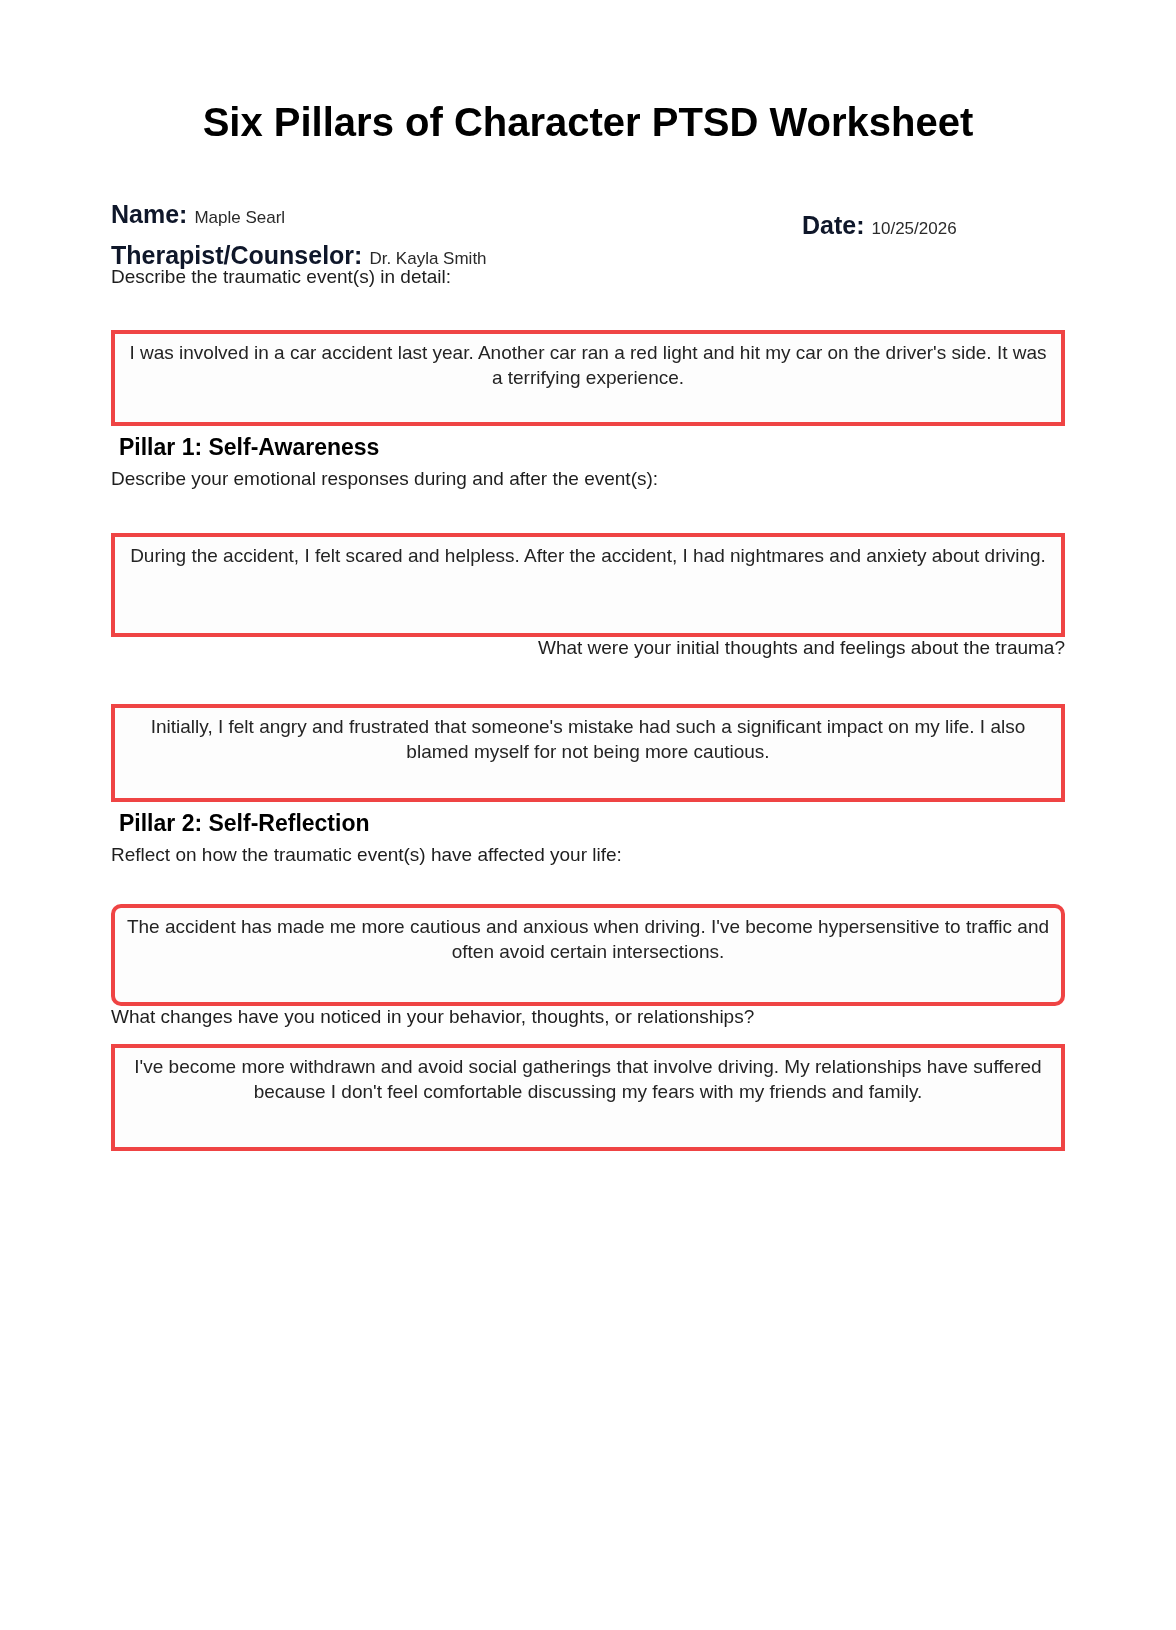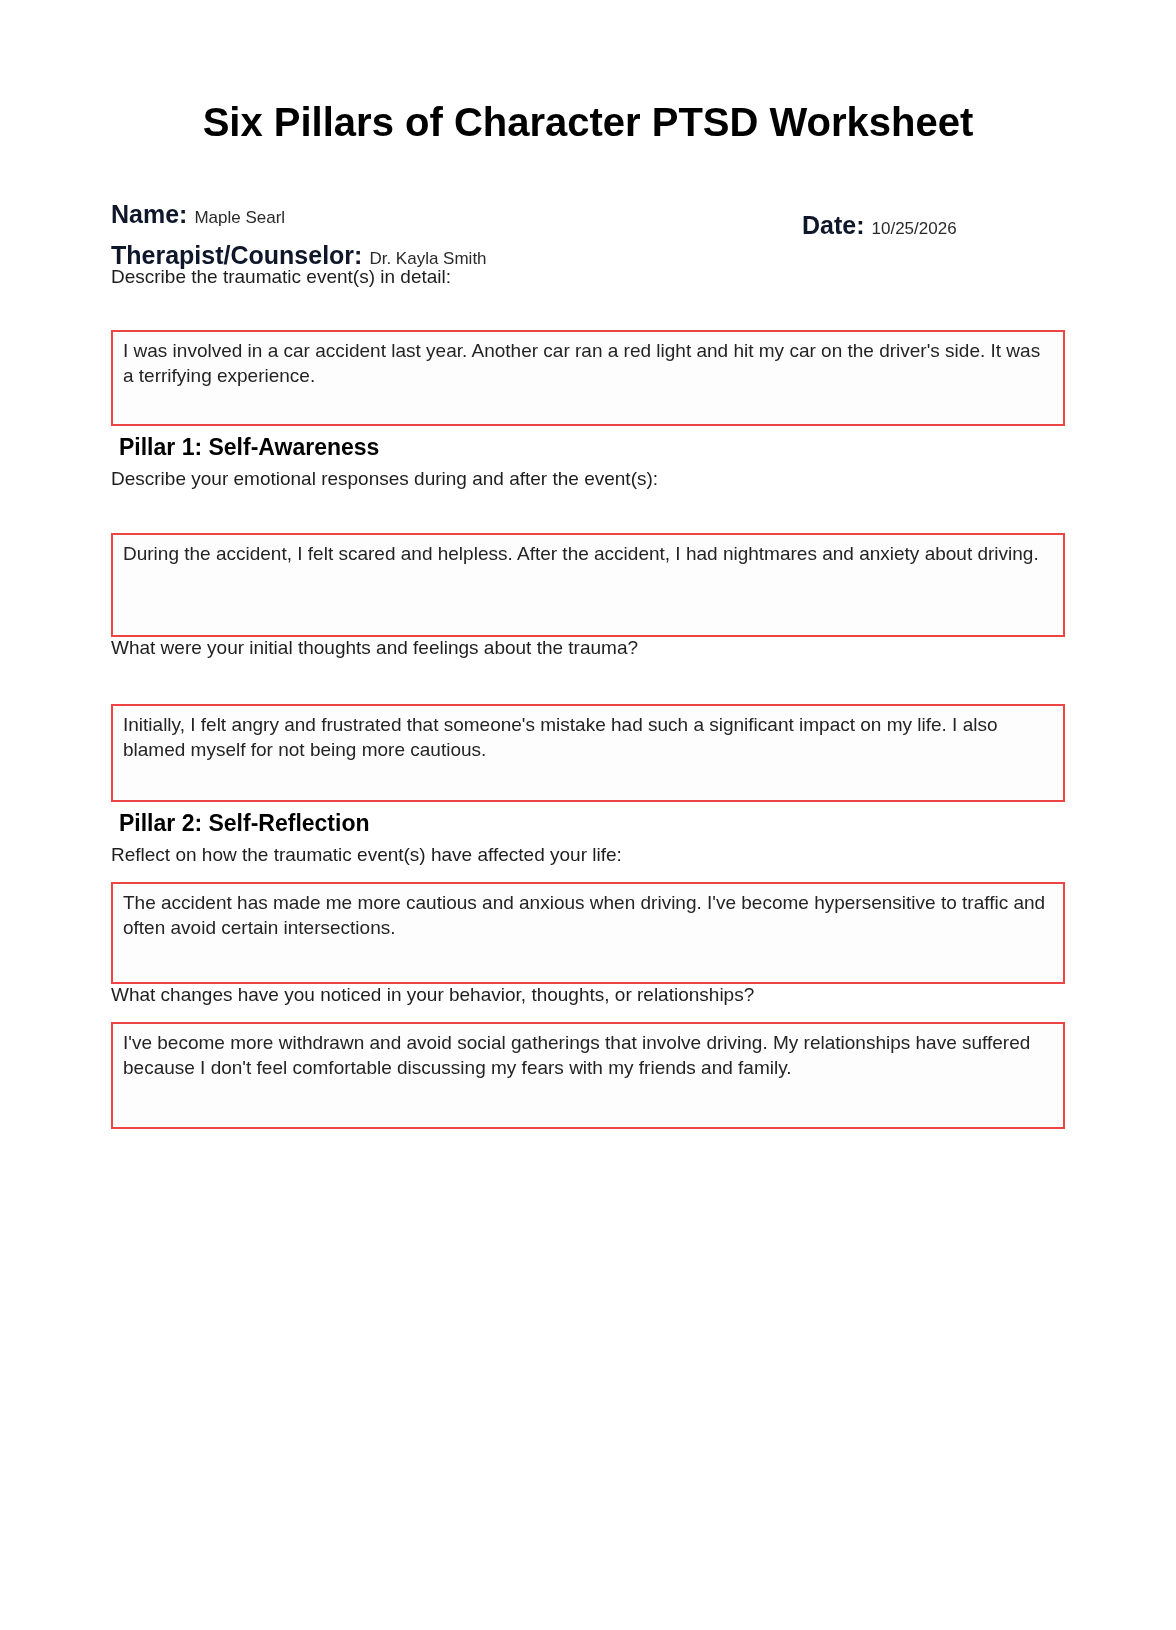--- a/index.html
+++ b/index.html
@@ -57,46 +57,47 @@
     white-space: nowrap;
   }
   p.prompt {
     margin: 0;
     font-size: 19px;
     line-height: 22px;
     color: #1e1e1e;
   }
   .prompt-1  { margin-top: 94px; }
   .prompt-2  { margin-top: 28px; }
-  .prompt-3  { margin-top: 41px; }
+  .prompt-3  { margin-top: 41px; text-align: right; }
   .prompt-4  { margin-top: 30px; }
   .prompt-5  { margin-top: 45px; }
   h2.pillar {
     margin: 8px;
     font-size: 23px;
     line-height: 26px;
     font-weight: bold;
     color: #000000;
   }
   .pillar-1 { margin-top: 56px; }
   .pillar-2 { margin-top: 51px; }
   .answer-box {
     box-sizing: border-box;
-    border: 2px solid #ef4444;
+    border: 4px solid #ef4444;
     background: #fdfdfd;
     padding: 6px 10px;
     font-size: 19px;
     line-height: 25px;
     color: #242424;
     width: 954px;
+    text-align: center;
   }
   .box-a { margin-top: 42px; min-height: 96px;  }
   .box-b { margin-top: 43px; min-height: 104px; }
   .box-c { margin-top: 45px; min-height: 98px;  }
-  .box-d { margin-top: 16px; min-height: 102px; }
+  .box-d { margin-top: 38px; min-height: 102px; border-radius: 10px; }
   .box-e { margin-top: 16px; min-height: 107px; }
 </style>
 </head>
 <body>
 
 <div class="page">
 
   <h1 class="title">Six Pillars of Character PTSD Worksheet</h1>
 
   <div class="hdr-row">

